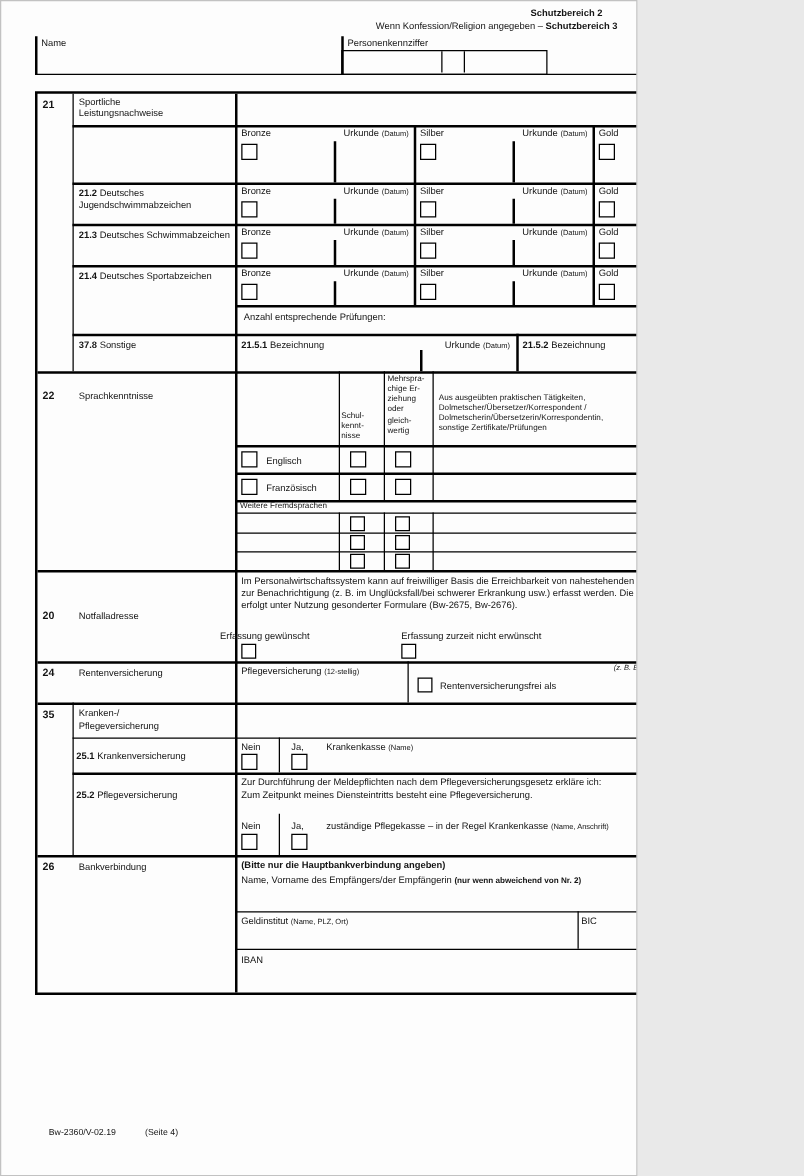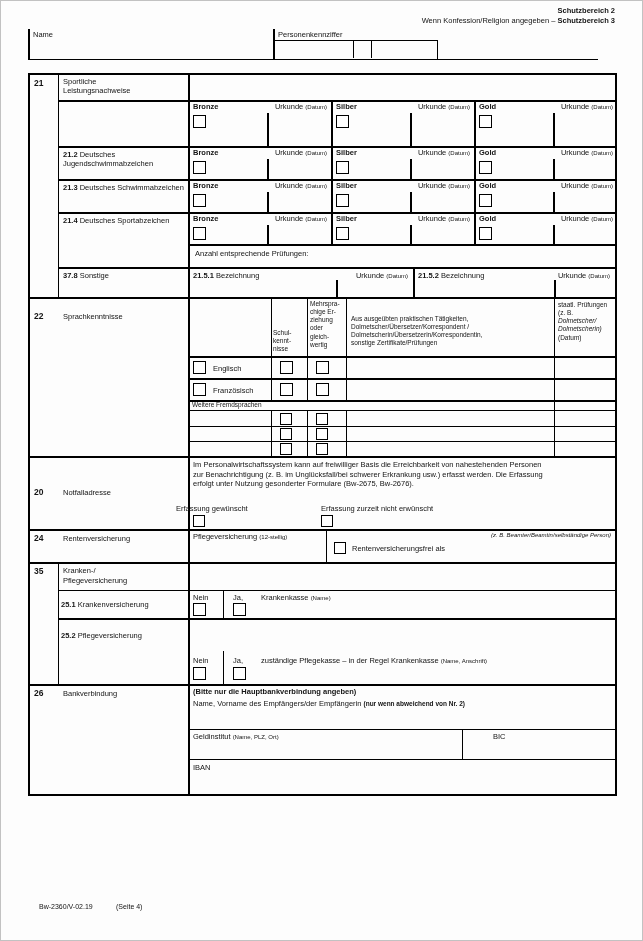--- a/index.html
+++ b/index.html
@@ -1,46 +1,46 @@
 <!DOCTYPE html>
 <html><head>
 <meta charset="utf-8">
 <style>
   html,body{margin:0;padding:0;background:#e9e9e9;}
-  .page{position:relative;width:643px;height:941px;background:#fdfdfd;border:1px solid #c2c2c2;
+  .page{position:relative;width:510px;height:941px;background:#fdfdfd;border:1px solid #c2c2c2;
         box-sizing:border-box;font-family:"Liberation Sans",sans-serif;color:#141414;overflow:hidden;}
   .t{position:absolute;font-size:7.5px;line-height:1.25;white-space:nowrap;}
   .wrap{white-space:normal;}
   .pre{white-space:pre-line;}
   .b{font-weight:bold;}
   .it{font-style:italic;}
   .sm{font-size:6px;}
   .s65{font-size:6.5px;}
   .hl{position:absolute;height:2px;background:#000;}
   .h1{height:1px;}
   .vl{position:absolute;width:2px;background:#000;}
   .w1{width:1px;}
   .tick{position:absolute;width:1.5px;background:#000;}
   .cb{position:absolute;width:13px;height:13px;border:1.4px solid #000;box-sizing:border-box;background:#fff;}
   .cbs{width:12px;height:12px;}
   .inp{position:absolute;}
   .tbl{position:absolute;left:27px;top:72px;width:589px;height:723px;border:2px solid #000;box-sizing:border-box;}
   .bcell{position:absolute;width:143px;}
-  .bg{position:absolute;left:5px;top:2px;font-size:7.5px;font-weight:bold;}
+  .bg{position:absolute;left:5px;top:2px;font-size:7.5px;font-weight:normal;}
   .bu{position:absolute;right:4px;top:2px;font-size:7.5px;white-space:nowrap;}
   .btick{position:absolute;left:79px;top:13px;bottom:0;width:1.5px;background:#000;}
   .pkz{position:absolute;left:272px;top:39px;width:165px;height:20px;border:1.6px solid #000;box-sizing:border-box;}
 </style>
 </head>
 <body>
 
 <div class="page">
 
   <div class="t b" style="right:27px;top:5px">Schutzbereich 2</div>
-  <div class="t" style="right:27px;top:15px"><span>Wenn Konfession/Religion angegeben – </span><span class="b">Schutzbereich 3</span></div>
+  <div class="t" style="right:15px;top:15px"><span>Wenn Konfession/Religion angegeben – </span><span class="b">Schutzbereich 3</span></div>
 
   <div class="vl" style="left:27px;top:28px;height:31px"></div>
   <div class="t" style="left:32px;top:29px">Name</div>
   <div class="inp" style="left:29px;top:38px;width:235px;height:19px"></div>
   <div class="vl" style="left:272px;top:28px;height:31px"></div>
   <div class="t" style="left:277px;top:29px">Personenkennziffer</div>
   <div class="pkz">
     <div class="vl w1" style="left:79px;top:0;height:17px"></div>
     <div class="vl w1" style="left:97px;top:0;height:17px"></div>
   </div>
@@ -263,35 +263,37 @@
 
     <div class="t" style="left:31px;top:525px"><span class="b">25.1</span> <span>Krankenversicherung</span></div>
     <div class="t" style="left:163px;top:518px">Nein</div>
     <span class="cb" style="left:163px;top:528px"></span>
     <div class="t" style="left:203px;top:518px">Ja,</div>
     <span class="cb" style="left:203px;top:528px"></span>
     <div class="t" style="left:231px;top:518px"><span>Krankenkasse</span> <span class="sm">(Name)</span></div>
     <div class="inp" style="left:231px;top:528px;width:348px;height:13px"></div>
 
     <div class="t" style="left:31px;top:556px"><span class="b">25.2</span> <span>Pflegeversicherung</span></div>
+    <div class="t pre" style="left:163px;top:546px;width:418px;line-height:1.3">Zur Durchführung der Meldepflichten nach dem Pflegeversicherungsgesetz erkläre ich:
+Zum Zeitpunkt meines Diensteintritts besteht eine Pflegeversicherung.</div>
     <div class="t" style="left:163px;top:581px">Nein</div>
     <span class="cb" style="left:163px;top:592px"></span>
     <div class="t" style="left:203px;top:581px">Ja,</div>
     <span class="cb" style="left:203px;top:592px"></span>
     <div class="t" style="left:231px;top:581px"><span>zuständige Pflegekasse – in der Regel Krankenkasse</span> <span class="sm">(Name, Anschrift)</span></div>
     <div class="inp" style="left:231px;top:592px;width:348px;height:13px"></div>
 
     <div class="t b" style="left:4px;top:613px;font-size:8.5px">26</div>
     <div class="t" style="left:33px;top:614px">Bankverbindung</div>
     <div class="t b" style="left:163px;top:612px">(Bitte nur die Hauptbankverbindung angeben)</div>
     <div class="t" style="left:163px;top:624px"><span>Name, Vorname des Empfängers/der Empfängerin </span><span class="b" style="font-size:6.5px">(nur wenn abweichend von Nr. 2)</span></div>
     <div class="inp" style="left:163px;top:637px;width:415px;height:14px"></div>
     <div class="t" style="left:163px;top:657px"><span>Geldinstitut</span> <span class="sm">(Name, PLZ, Ort)</span></div>
     <div class="inp" style="left:163px;top:668px;width:265px;height:13px"></div>
-    <div class="t" style="left:463px;top:657px">BIC</div>
+    <div class="t" style="left:435px;top:657px">BIC</div>
     <div class="inp" style="left:437px;top:668px;width:144px;height:13px"></div>
     <div class="t" style="left:163px;top:688px">IBAN</div>
     <div class="inp" style="left:163px;top:699px;width:300px;height:16px"></div>
 
   </div>
 
   <div class="t" style="left:38px;top:902px;font-size:7px">Bw-2360/V-02.19</div>
   <div class="t" style="left:115px;top:902px;font-size:7px">(Seite 4)</div>
 
 </div>

